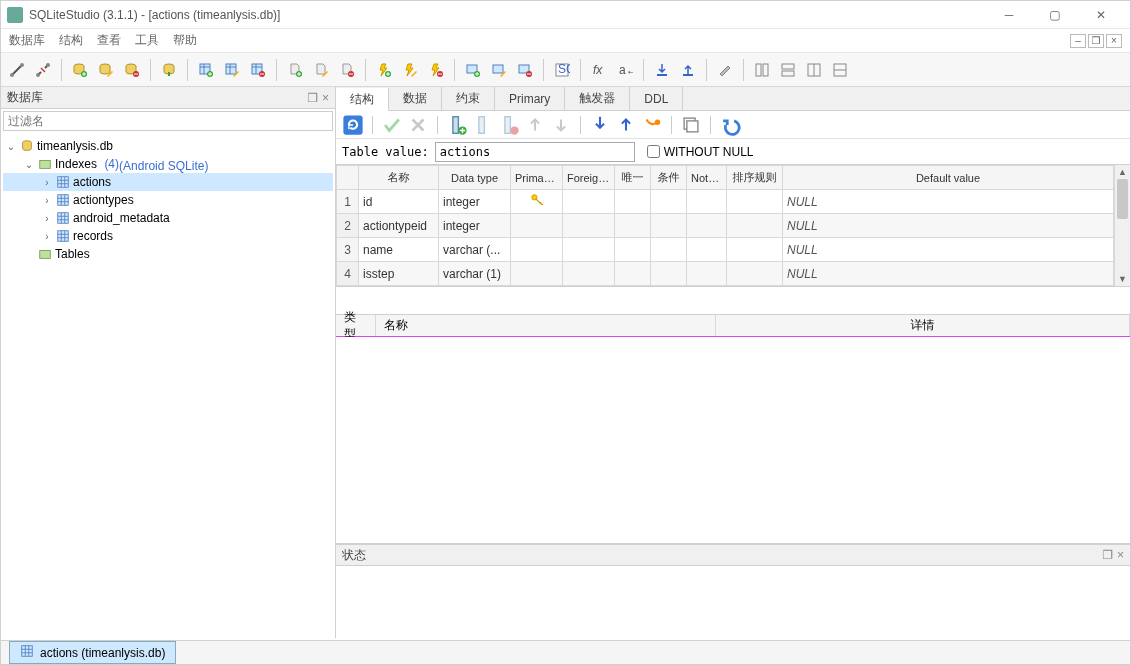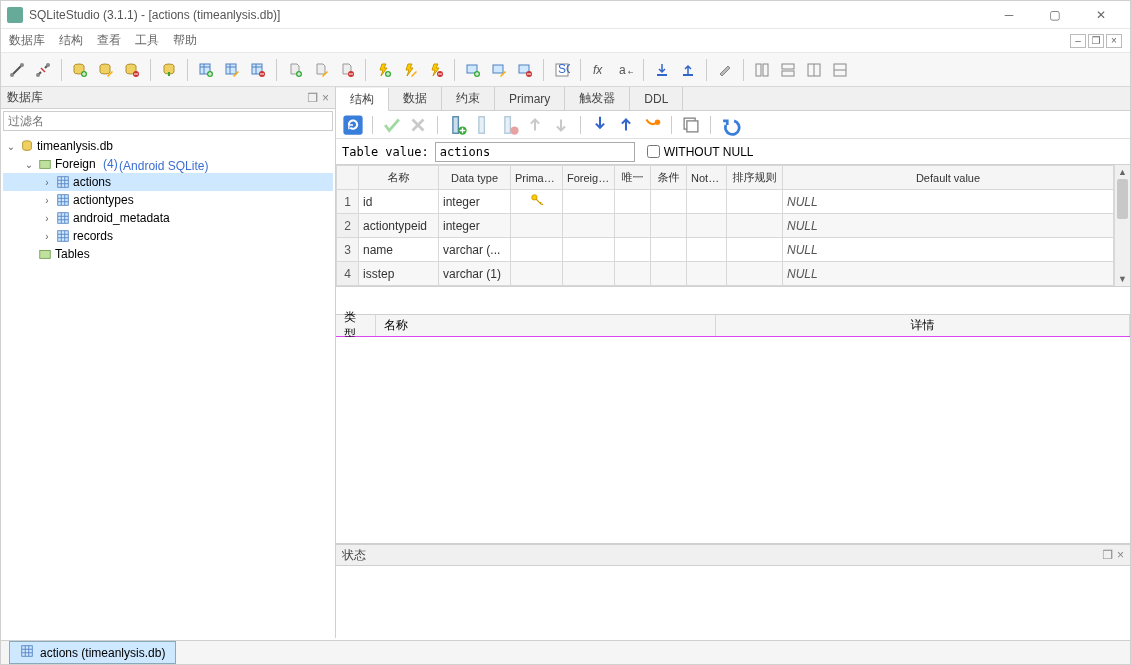--- a/index.html
+++ b/index.html
@@ -329,21 +329,21 @@
         <span>timeanlysis.db</span>
         <span class="ann">(Android SQLite)</span>
       </div>
       <div class="tree-row" style="padding-left:20px">
         <span class="twisty">⌄</span>
         <span class="ticon">
             <svg width="14" height="14" viewBox="0 0 16 16">
               <rect x="2" y="4" width="12" height="9" class="ic-folder"></rect>
             </svg>
           </span>
-        <span>Foreign</span>&nbsp;
+        <span>Indexes</span>&nbsp;
         <span class="cnt">(4)</span>
       </div>
       <div class="tree-row sel" style="padding-left:38px">
         <span class="twisty">›</span>
         <span class="ticon">
             <svg width="14" height="14" viewBox="0 0 16 16">
               <rect x="2" y="2" width="12" height="12" class="ic-table"></rect>
               <path d="M2 6h12M2 10h12M6 2v12M10 2v12" stroke="#5080c0"></path>
             </svg>
           </span>

